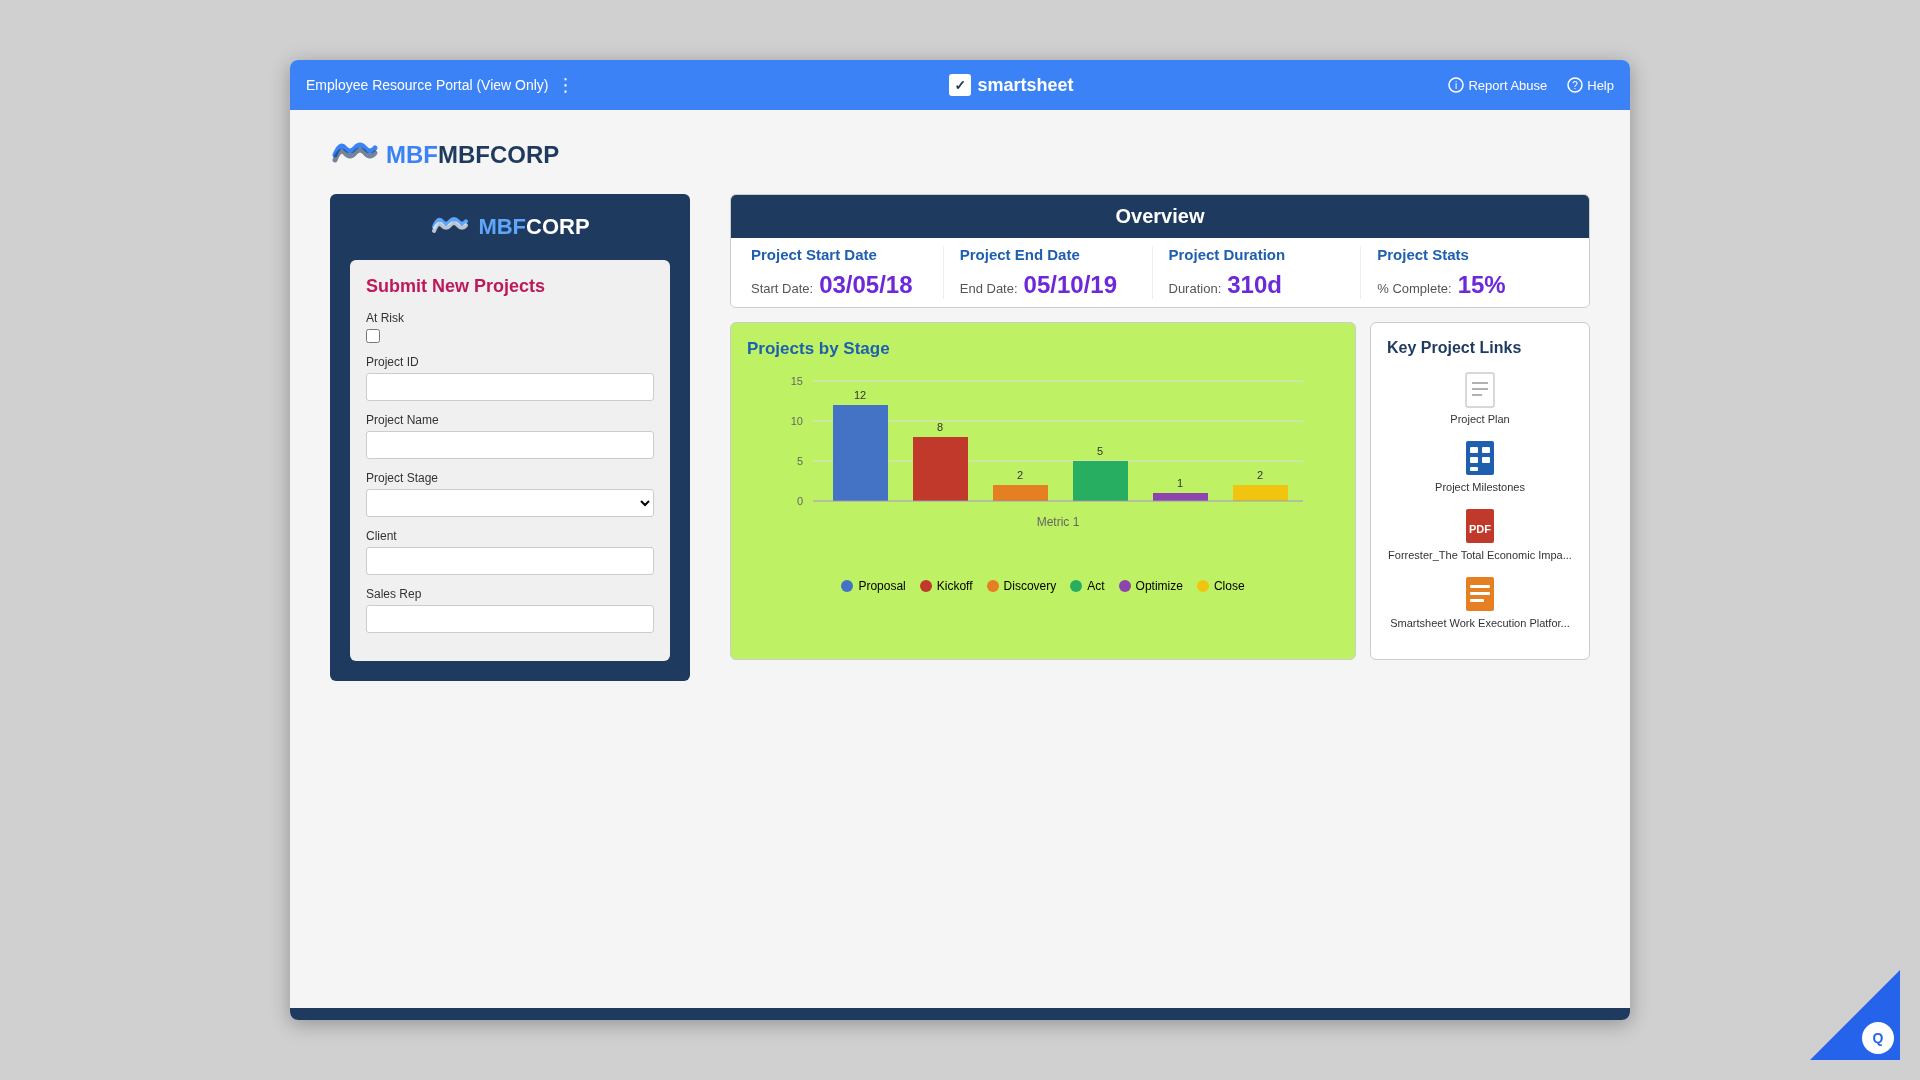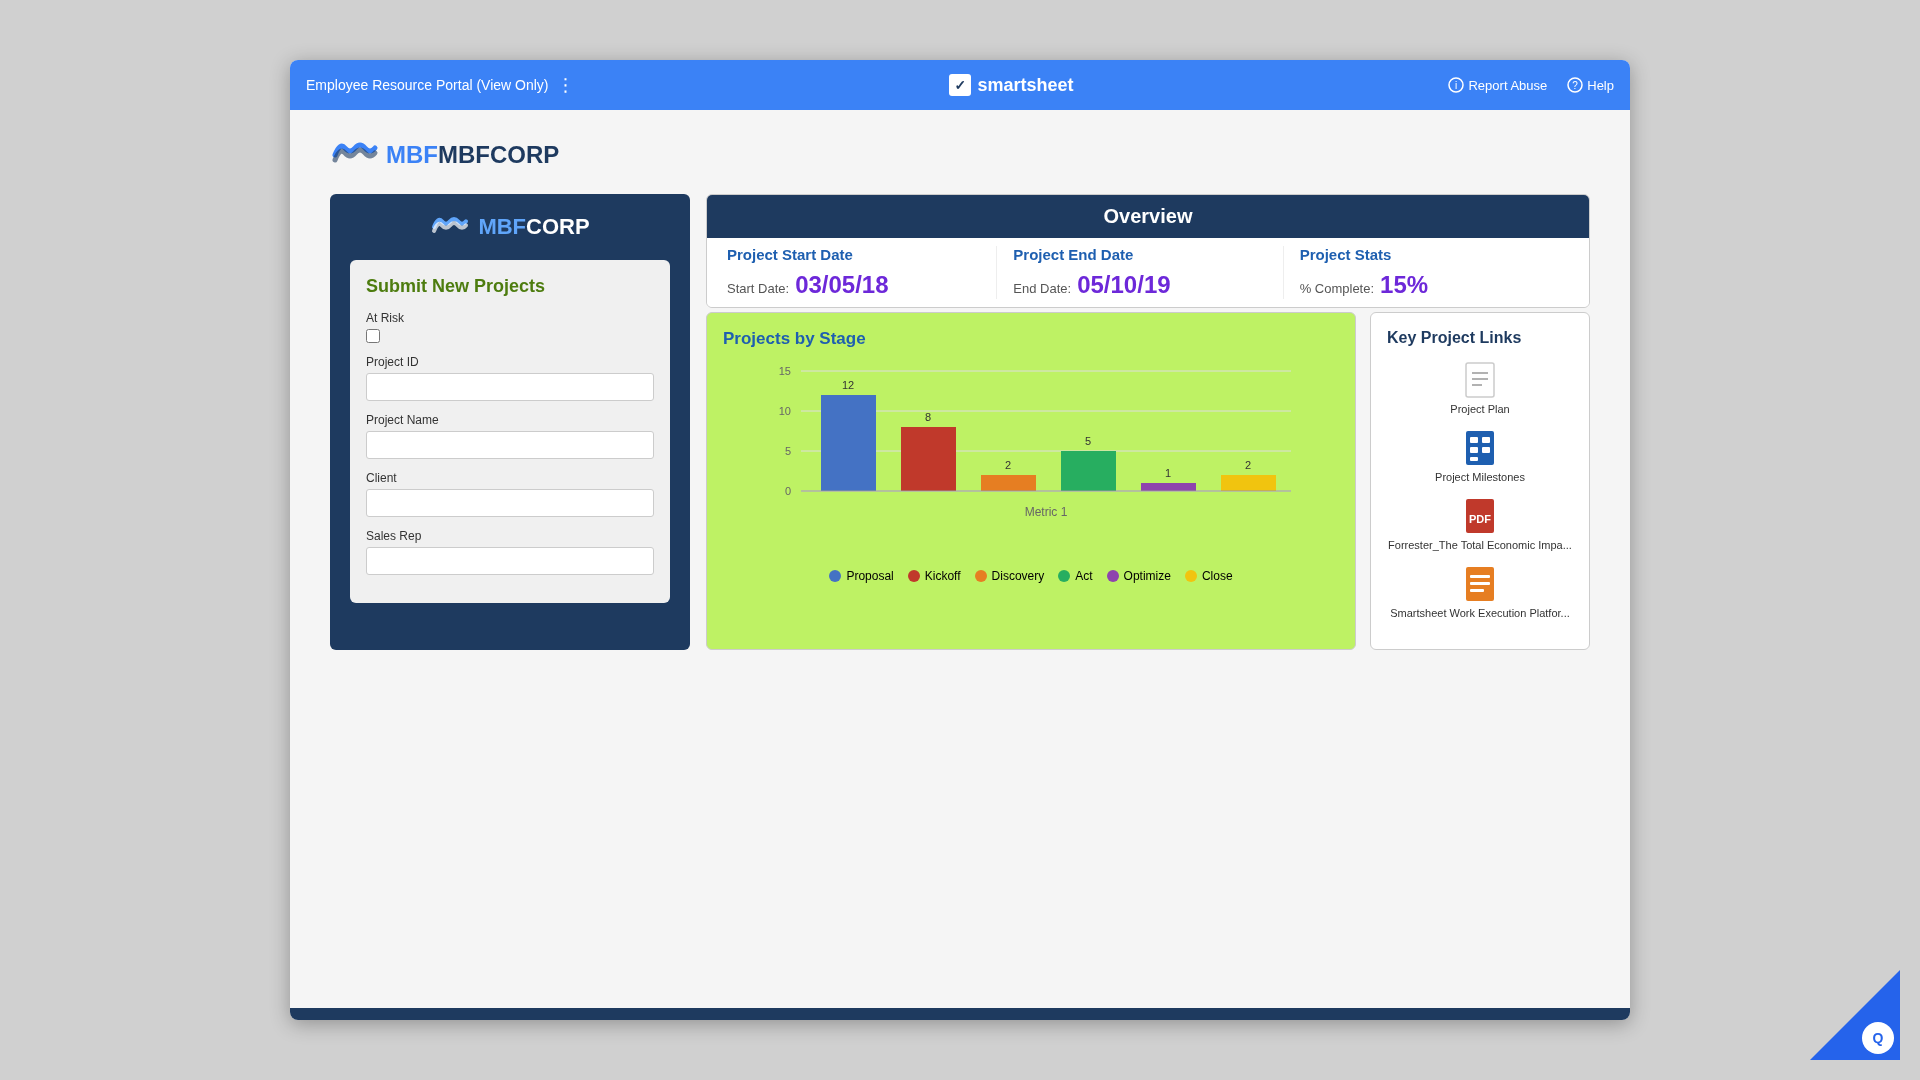--- a/index.html
+++ b/index.html
@@ -117,21 +117,21 @@
       justify-content: center;
     }
     .form-container {
       background: #f0f0f0;
       border-radius: 6px;
       padding: 16px;
     }
     .form-title {
       font-size: 18px;
       font-weight: bold;
-      color: #4d7c0f;
+      color: #be185d;
       margin-bottom: 14px;
     }
     .form-group {
       margin-bottom: 12px;
     }
     .form-label {
       font-size: 12px;
       color: #333;
       margin-bottom: 4px;
       display: block;
@@ -159,21 +159,22 @@
       height: 14px;
       border: 1px solid #999;
       background: white;
       display: block;
     }
     
     .right-panel {
       flex: 1;
       display: flex;
       flex-direction: column;
-      gap: 4px;
+      gap: 14px;
+      margin-left: 24px;
     }
     
     .overview-card {
       border: 1px solid #ccc;
       border-radius: 6px;
       overflow: hidden;
     }
     .overview-header {
       background: #1e3a5f;
       color: white;
@@ -377,20 +378,24 @@
           </div>
           <div class="form-group">
             <label class="form-label">Project ID</label>
             <input type="text" class="form-input" style="">
           </div>
           <div class="form-group">
             <label class="form-label">Project Name</label>
             <input type="text" class="form-input" style="">
           </div>
           <div class="form-group">
+            <label class="form-label">Project Stage</label>
+            <select class="form-select"></select>
+          </div>
+          <div class="form-group">
             <label class="form-label">Client</label>
             <input type="text" class="form-input" style="">
           </div>
           <div class="form-group">
             <label class="form-label">Sales Rep</label>
             <input type="text" class="form-input" style="height: 28px;">
           </div>
         </div>
       </div>
 
@@ -404,20 +409,27 @@
               <div class="overview-value-row">
                 <span class="overview-label-small">Start Date:</span>
                 <span class="overview-value-large">03/05/18</span>
               </div>
             </div>
             <div class="overview-section">
               <div class="overview-section-title">Project End Date</div>
               <div class="overview-value-row">
                 <span class="overview-label-small">End Date:</span>
                 <span class="overview-value-large">05/10/19</span>
+              </div>
+            </div>
+            <div class="overview-section">
+              <div class="overview-section-title">Project Duration</div>
+              <div class="overview-value-row">
+                <span class="overview-label-small">Duration:</span>
+                <span class="overview-value-large">310d</span>
               </div>
             </div>
             <div class="overview-section">
               <div class="overview-section-title">Project Stats</div>
               <div class="overview-value-row">
                 <span class="overview-label-small">% Complete:</span>
                 <span class="overview-value-large">15%</span>
               </div>
             </div>
           </div>

